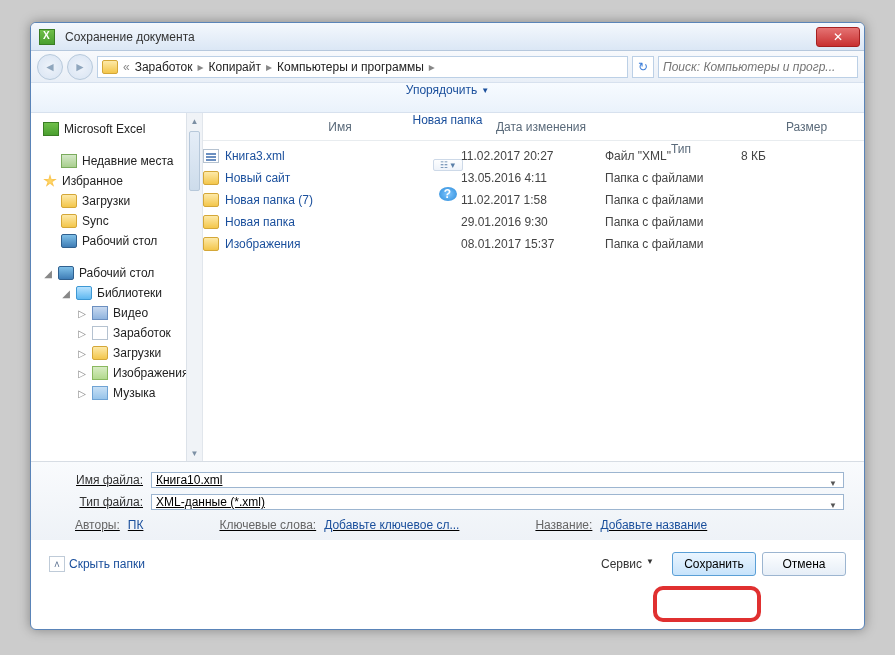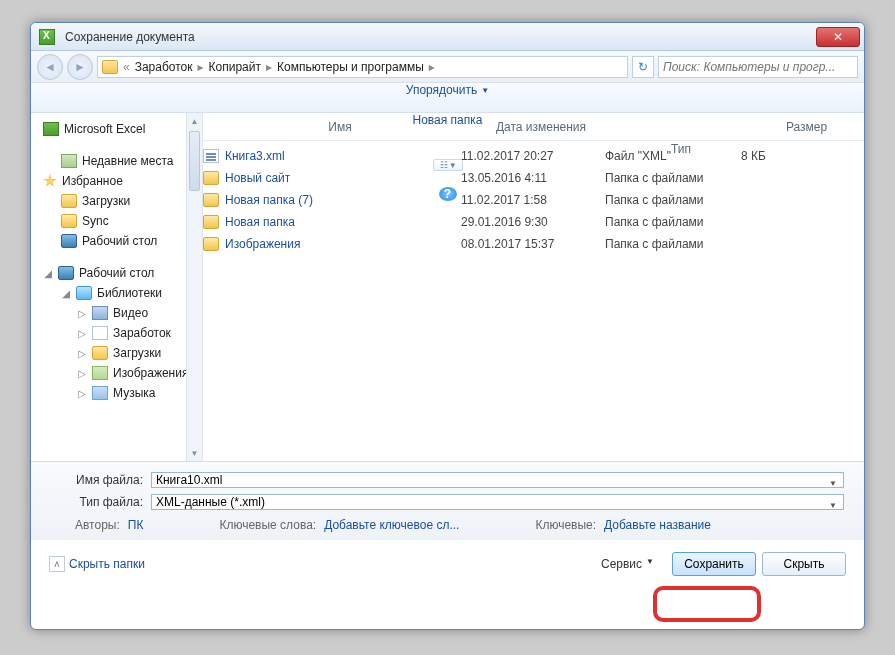--- a/index.html
+++ b/index.html
@@ -55,21 +55,21 @@
 .filerow .ico { margin-right: 6px; }
 .filerow .fname { width: 236px; color: #1a4f9c; }
 .filerow .fdate { width: 144px; color: #444; }
 .filerow .ftype { width: 136px; color: #444; }
 .filerow .fsize { flex:1; color: #444; text-align:left; padding-right: 20px; }
 .ico-xml { background:#fff; border:1px solid #b5c2d0; position:relative; }
 .ico-xml:after { content:""; position:absolute; left:2px; right:2px; top:3px; height:2px; background:#6b8fc0; box-shadow: 0 3px #6b8fc0, 0 6px #6b8fc0; }
 .scrollbar-v { position:absolute; right:0; top:0; bottom:0; width:16px; background:#f0f3f7; border-left:1px solid #dce2e9; }
 .scrollbar-v .thumb { position:absolute; left:2px; right:2px; top:18px; height:60px; background:linear-gradient(#e5edf7,#cddceb); border:1px solid #b7c8da; border-radius:2px; }
 .scrollbar-v .arr { position:absolute; left:0; right:0; height:16px; display:flex; align-items:center; justify-content:center; color:#7b8fa4; font-size:8px; }
-.bottompane { border-top: 1px solid #d7dde4; background: linear-gradient(#f9fbfd,#eef2f7); padding: 10px 20px 8px 20px; }
+.bottompane { border-top: 1px solid #d7dde4; background: linear-gradient(#f9fbfd,#eef2f7); padding: 10px 20px 8px 20px; text-decoration: underline; }
 .fieldrow { display: flex; align-items: center; margin-bottom: 6px; }
 .fieldrow .lbl { width: 100px; text-align: right; padding-right: 8px; color: #333; }
 .combo { flex: 1; height: 16px; border: 1px solid #9cb5d0; background: #fff; display:flex; align-items:center; padding: 0 4px; position:relative; }
 .combo .arrow { position:absolute; right:3px; top:3px; width:14px; height:14px; display:flex; align-items:center; justify-content:center; color:#555; font-size:8px; cursor:pointer; }
 .combo span, .combo input { border:none; outline:none; flex:1; }
 .metarow { display: flex; align-items: center; margin-top: 8px; padding-left: 24px; gap: 8px; }
 .metalbl { color: #666; }
 .metaval { color: #1a4f9c; cursor:pointer; }
 .metaspace { width: 60px; }
 .footer { display: flex; align-items: center; padding: 12px 18px 12px 18px; }
@@ -257,33 +257,33 @@
         <div class="arrow">▼</div>
       </div>
     </div>
     <div class="metarow">
       <span class="metalbl">Авторы:</span>
       <span class="metaval">ПК</span>
       <span class="metaspace"></span>
       <span class="metalbl">Ключевые слова:</span>
       <span class="metaval">Добавьте ключевое сл...</span>
       <span class="metaspace"></span>
-      <span class="metalbl">Ключевые:</span>
+      <span class="metalbl">Название:</span>
       <span class="metaval">Добавьте название</span>
     </div>
   </div>
 
   <div class="footer">
     <div class="hidefolders">
       <div class="chev">˄</div>
       <span>Скрыть папки</span>
     </div>
     <div class="footer-spacer"></div>
     <div class="service">
       <span>Сервис</span>
       <span style="font-size:8px">▼</span>
     </div>
     <button class="btn primary">Сохранить</button>
-    <button class="btn">Скрыть</button>
+    <button class="btn">Отмена</button>
   </div>
 
   <div class="highlight-ring" style="left:622px; top:563px; width:108px; height:36px;"></div>
 </div>
 
 </body></html>

